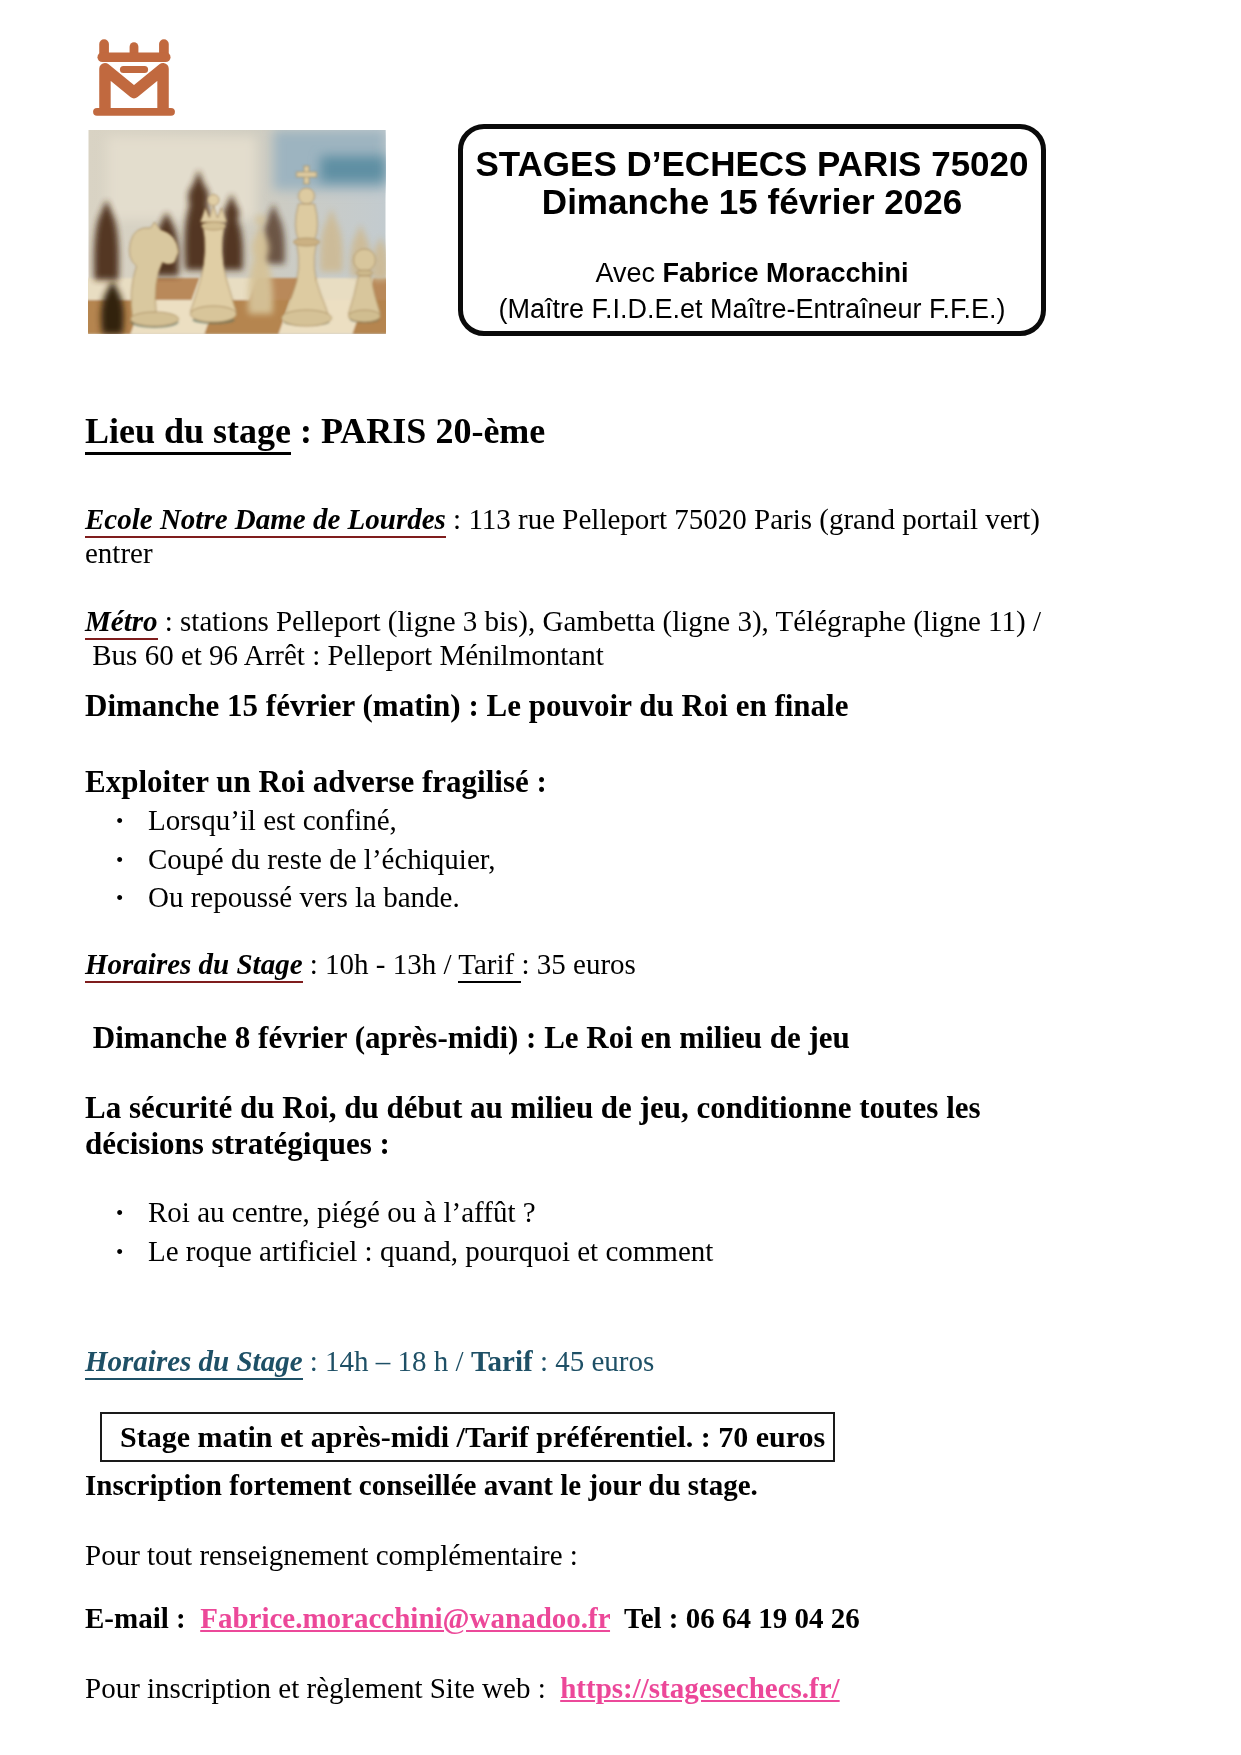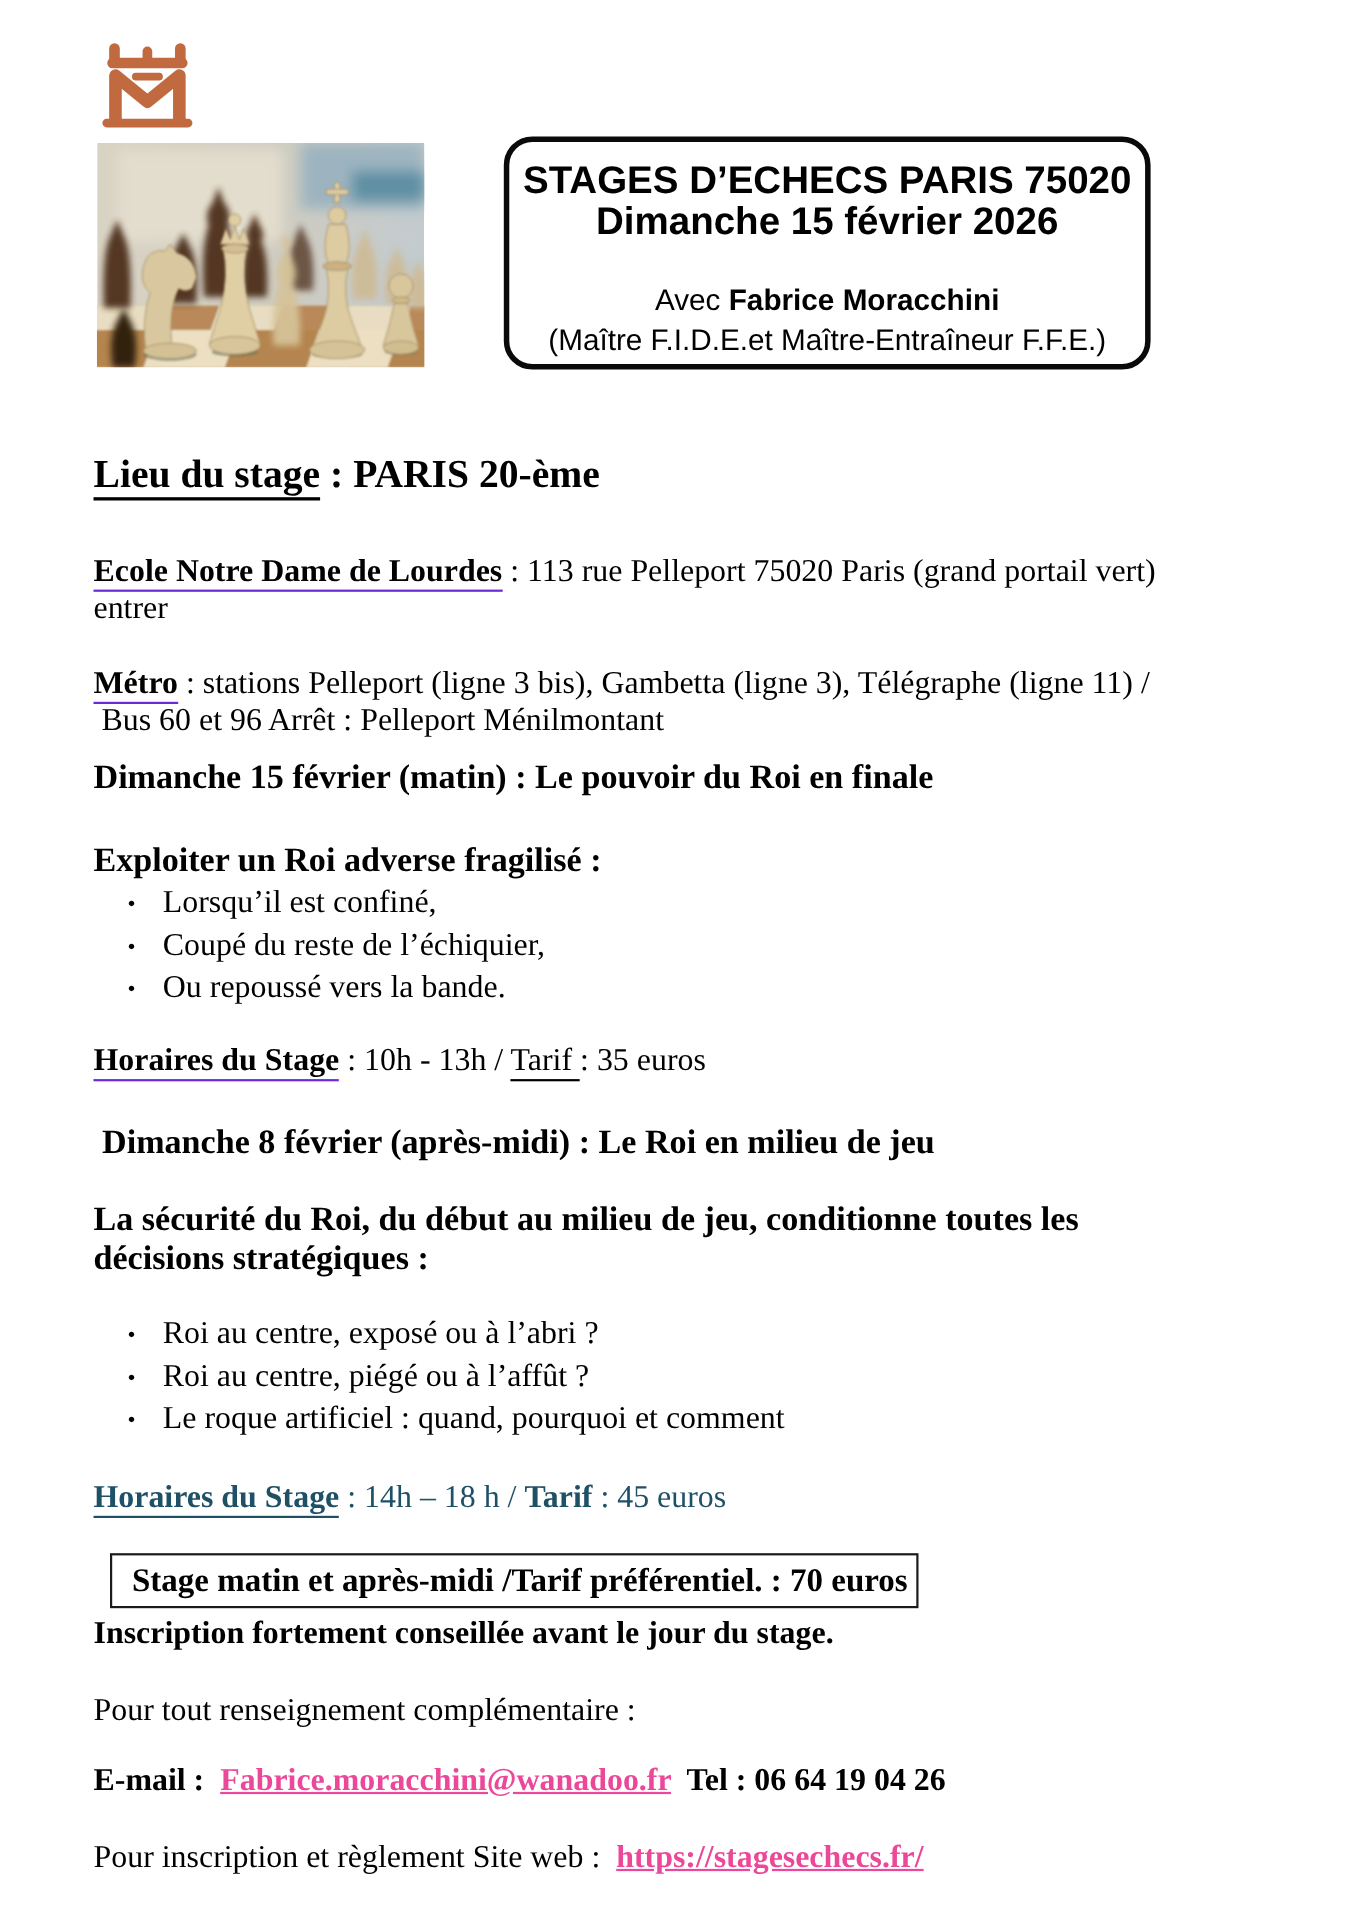--- a/index.html
+++ b/index.html
@@ -32,21 +32,21 @@
   .securite{top:1090px;width:900px;}
   .ul-b{position:absolute;left:85px;margin:0;padding:0;list-style:none;
         font-size:29px;line-height:38.5px;}
   .ul-b li{padding-left:63px;position:relative;}
   .ul-b li::before{content:"•";position:absolute;left:31px;top:1px;font-size:0.72em;}
   .b1{top:801px;}
   .b2{top:1193px;}
   .hor{left:85px;font-size:29px;}
   .hor1{top:948px;}
   .hor2{top:1345px;color:#1e5066;}
-  .lbl-bu{font-weight:bold;border-bottom:2px solid #6d28d9;padding-bottom:1px;}
+  .lbl-bu{font-weight:bold;border-bottom:2px solid #7f1d1d;padding-bottom:1px;font-style:italic;}
   .lbl-u{border-bottom:2px solid #000;padding-bottom:1px;}
   .hor2 .lbl-bu{border-bottom-color:#1e5066;}
   .combobox{left:100px;top:1412px;width:735px;height:50px;box-sizing:border-box;
             border:2px solid #1a1a1a;font-size:30px;font-weight:bold;
             display:flex;align-items:center;padding-left:18px;}
   .inscription{top:1468px;font-weight:bold;}
   .pourtout{top:1538px;}
   .email{top:1601px;font-weight:bold;}
   .site{top:1671px;}
   a.lnk{color:#ec4899;font-weight:bold;text-decoration:underline;cursor:pointer;}
@@ -168,21 +168,20 @@
 <ul class="ul-b b1">
   <li>Lorsqu’il est confiné,</li>
   <li>Coupé du reste de l’échiquier,</li>
   <li>Ou repoussé vers la bande.</li>
 </ul>
 <p class="abs hor hor1"><span class="lbl-bu">Horaires du Stage</span><span> : 10h - 13h / </span><span class="lbl-u">Tarif </span><span>: 35 euros</span></p>
 
 <p class="abs h-sec apresmidi"> Dimanche 8 février (après-midi) : Le Roi en milieu de jeu</p>
 <p class="abs h-sec securite"><span>La sécurité du Roi, du début au milieu de jeu, conditionne toutes les</span><br><span>décisions stratégiques :</span></p>
 <ul class="ul-b b2">
-  <li>Roi au centre, exposé ou à l’abri ?</li>
   <li>Roi au centre, piégé ou à l’affût ?</li>
   <li>Le roque artificiel : quand, pourquoi et comment</li>
 </ul>
 <p class="abs hor hor2"><span class="lbl-bu">Horaires du Stage</span><span> : 14h – 18 h / </span><b>Tarif</b><span> : 45 euros</span></p>
 
 <div class="abs combobox">
     <span>Stage matin et après-midi /Tarif préférentiel. : 70 euros</span>
   </div>
 
 <p class="abs tx inscription">Inscription fortement conseillée avant le jour du stage.</p>

